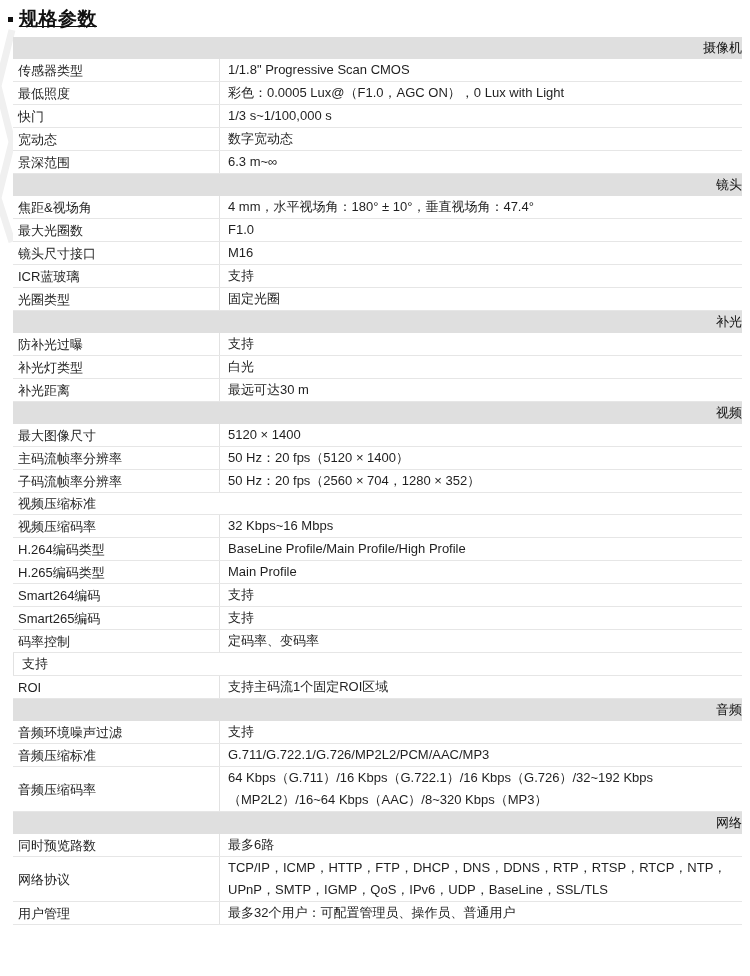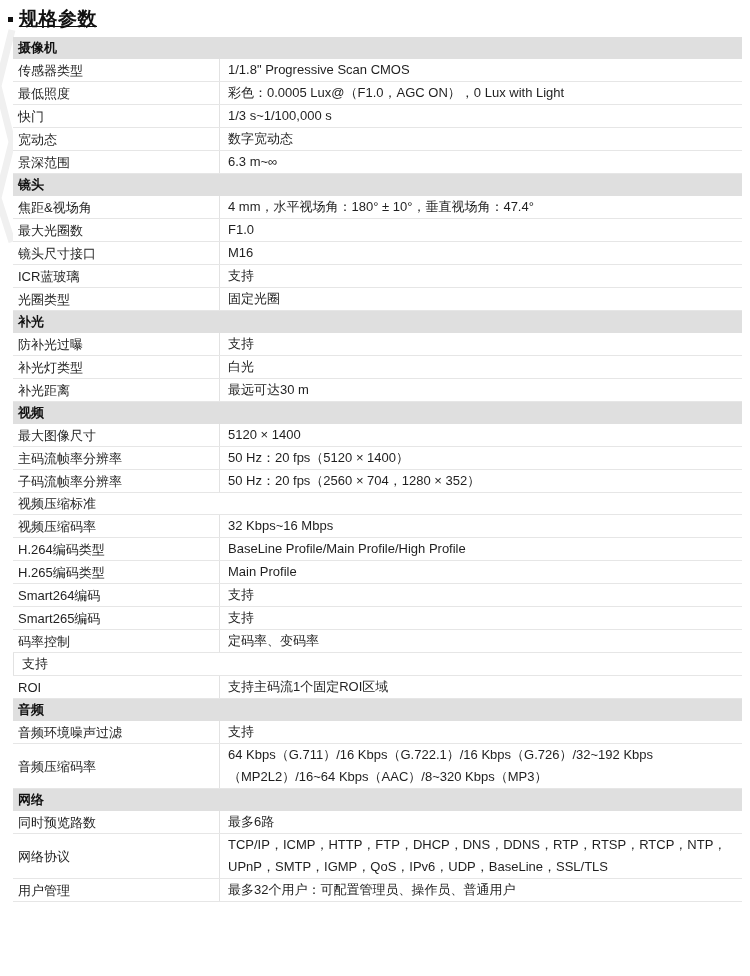--- a/index.html
+++ b/index.html
@@ -54,23 +54,24 @@
     left:13px;
     top:37px;
     width:729px;
     font-size:13px;
   }
   .section-header{
     background:var(--header-bg);
     height:22px;
     line-height:22px;
     padding-left:5px;
-    font-weight:bold;
+    font-weight:normal;
     font-size:13px;
     color:#111;
+    text-align:right;
   }
   .spec-row{
     display:flex;
     border-bottom:1px solid var(--row-border);
     min-height:22px;
     background:#fff;
   }
   .spec-label{
     width:206px;
     flex:none;
@@ -257,20 +258,26 @@
         </div>
       </div>
       <div class="section-header">音频</div>
       <div class="spec-row">
         <div class="spec-label">音频环境噪声过滤</div>
         <div class="spec-value">
           <div class="value-line">支持</div>
         </div>
       </div>
       <div class="spec-row">
+        <div class="spec-label">音频压缩标准</div>
+        <div class="spec-value">
+          <div class="value-line">G.711/G.722.1/G.726/MP2L2/PCM/AAC/MP3</div>
+        </div>
+      </div>
+      <div class="spec-row">
         <div class="spec-label">音频压缩码率</div>
         <div class="spec-value">
           <div class="value-line">64 Kbps（G.711）/16 Kbps（G.722.1）/16 Kbps（G.726）/32~192 Kbps（MP2L2）/16~64 Kbps（AAC）/8~320 Kbps（MP3）</div>
         </div>
       </div>
       <div class="section-header">网络</div>
       <div class="spec-row">
         <div class="spec-label">同时预览路数</div>
         <div class="spec-value">
           <div class="value-line">最多6路</div>

